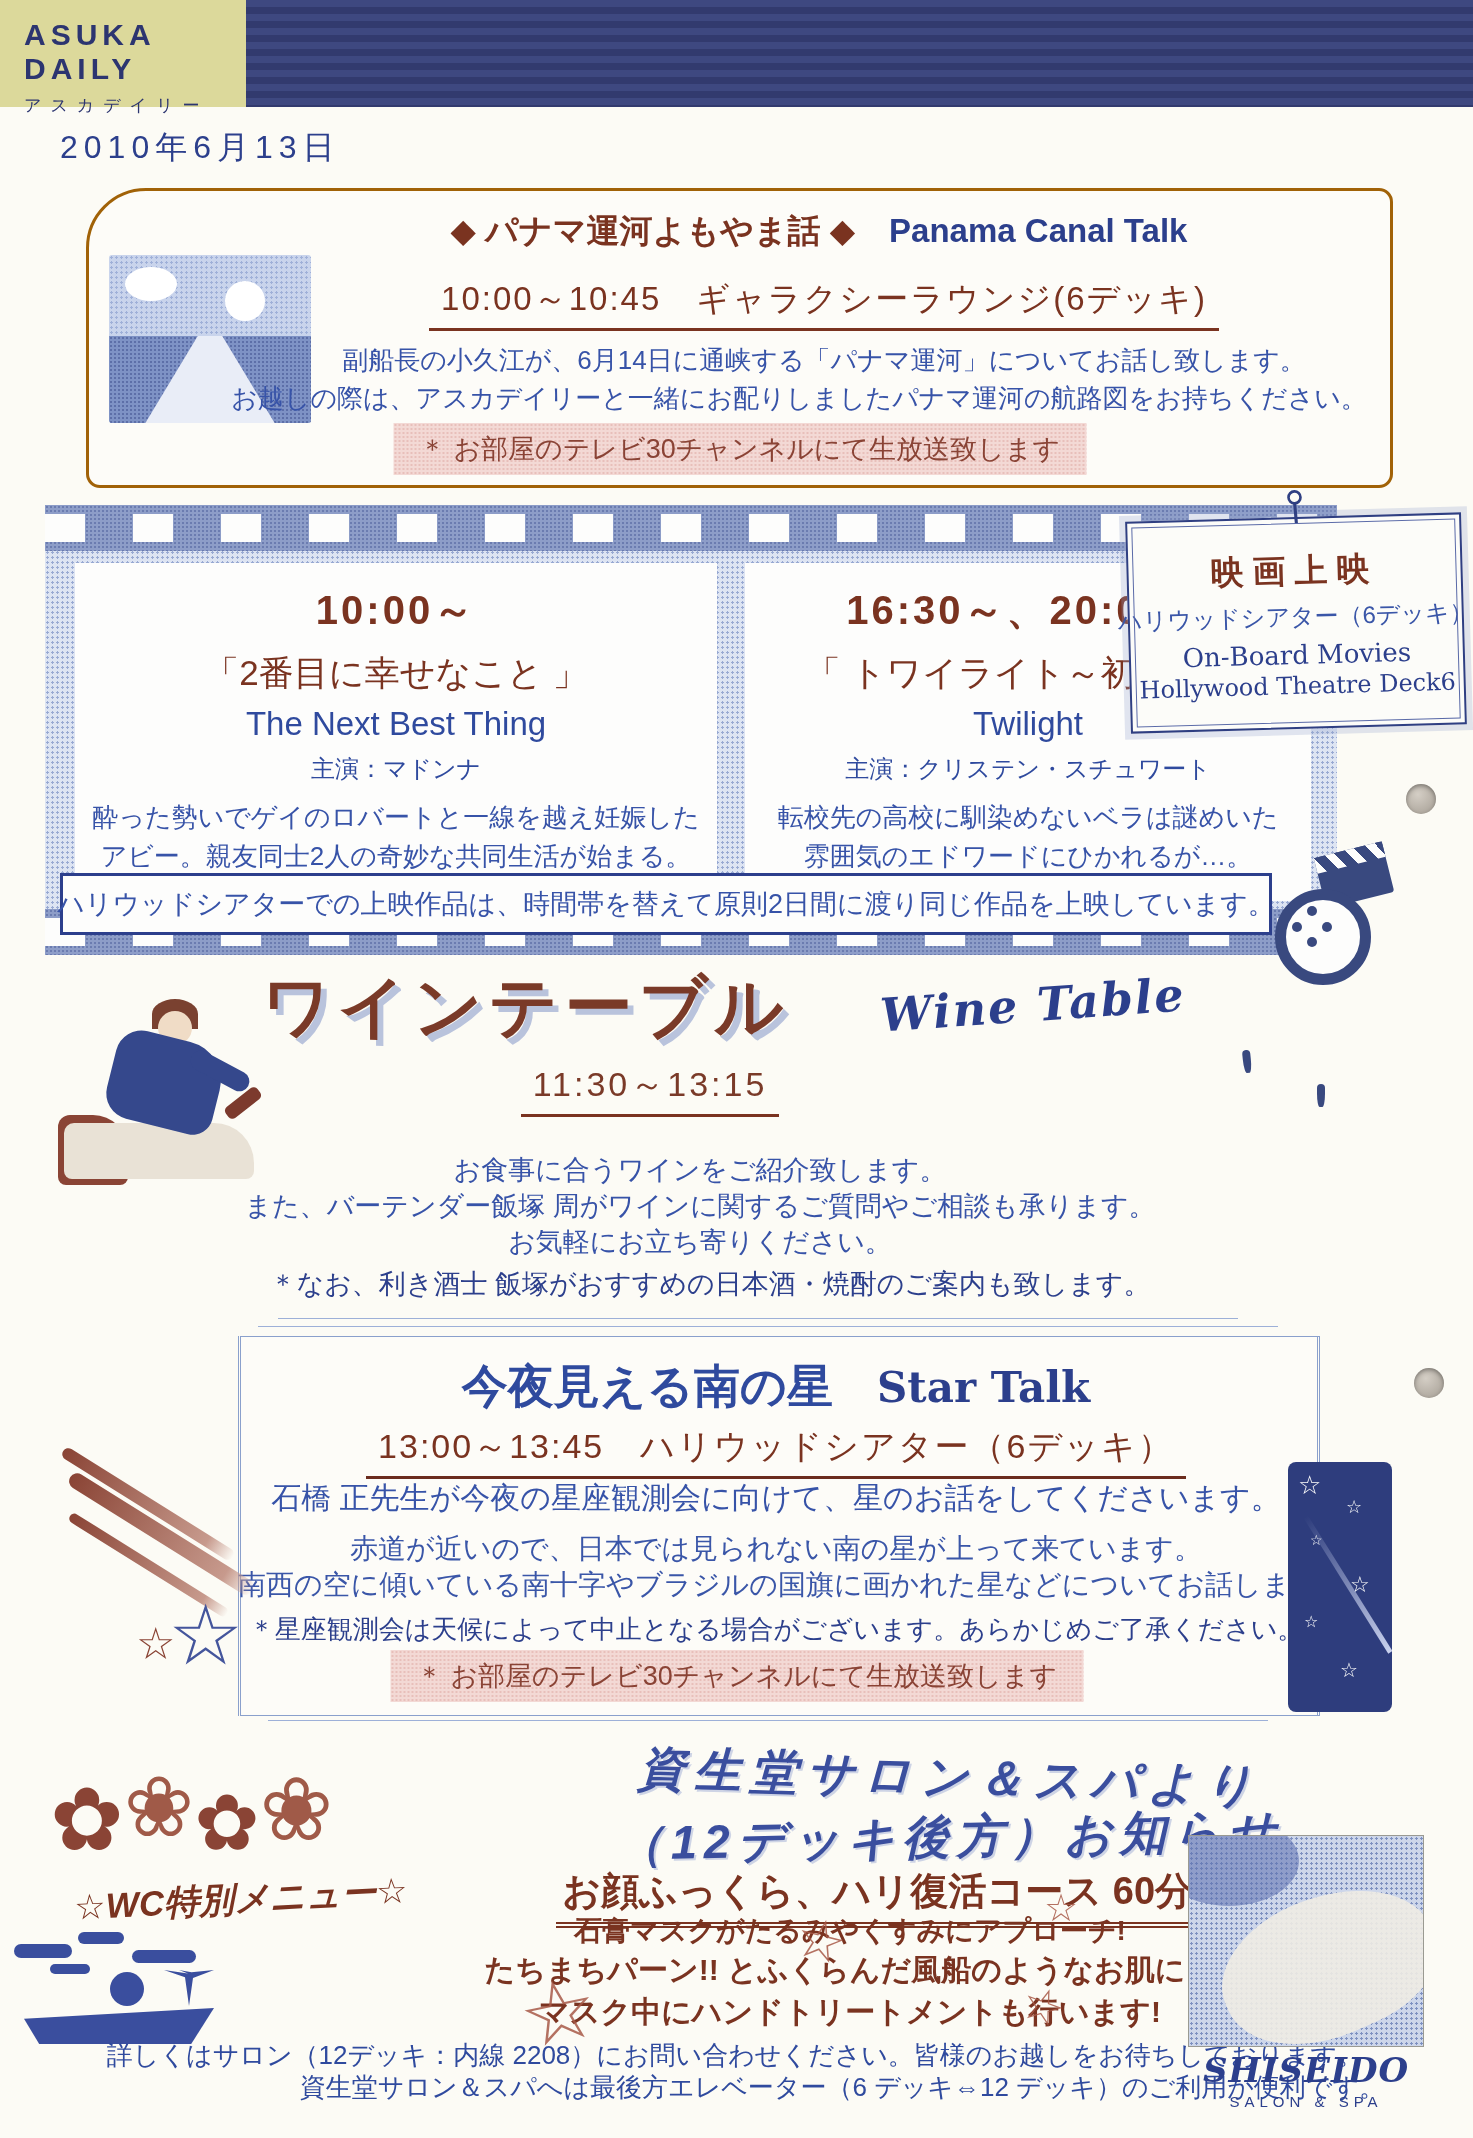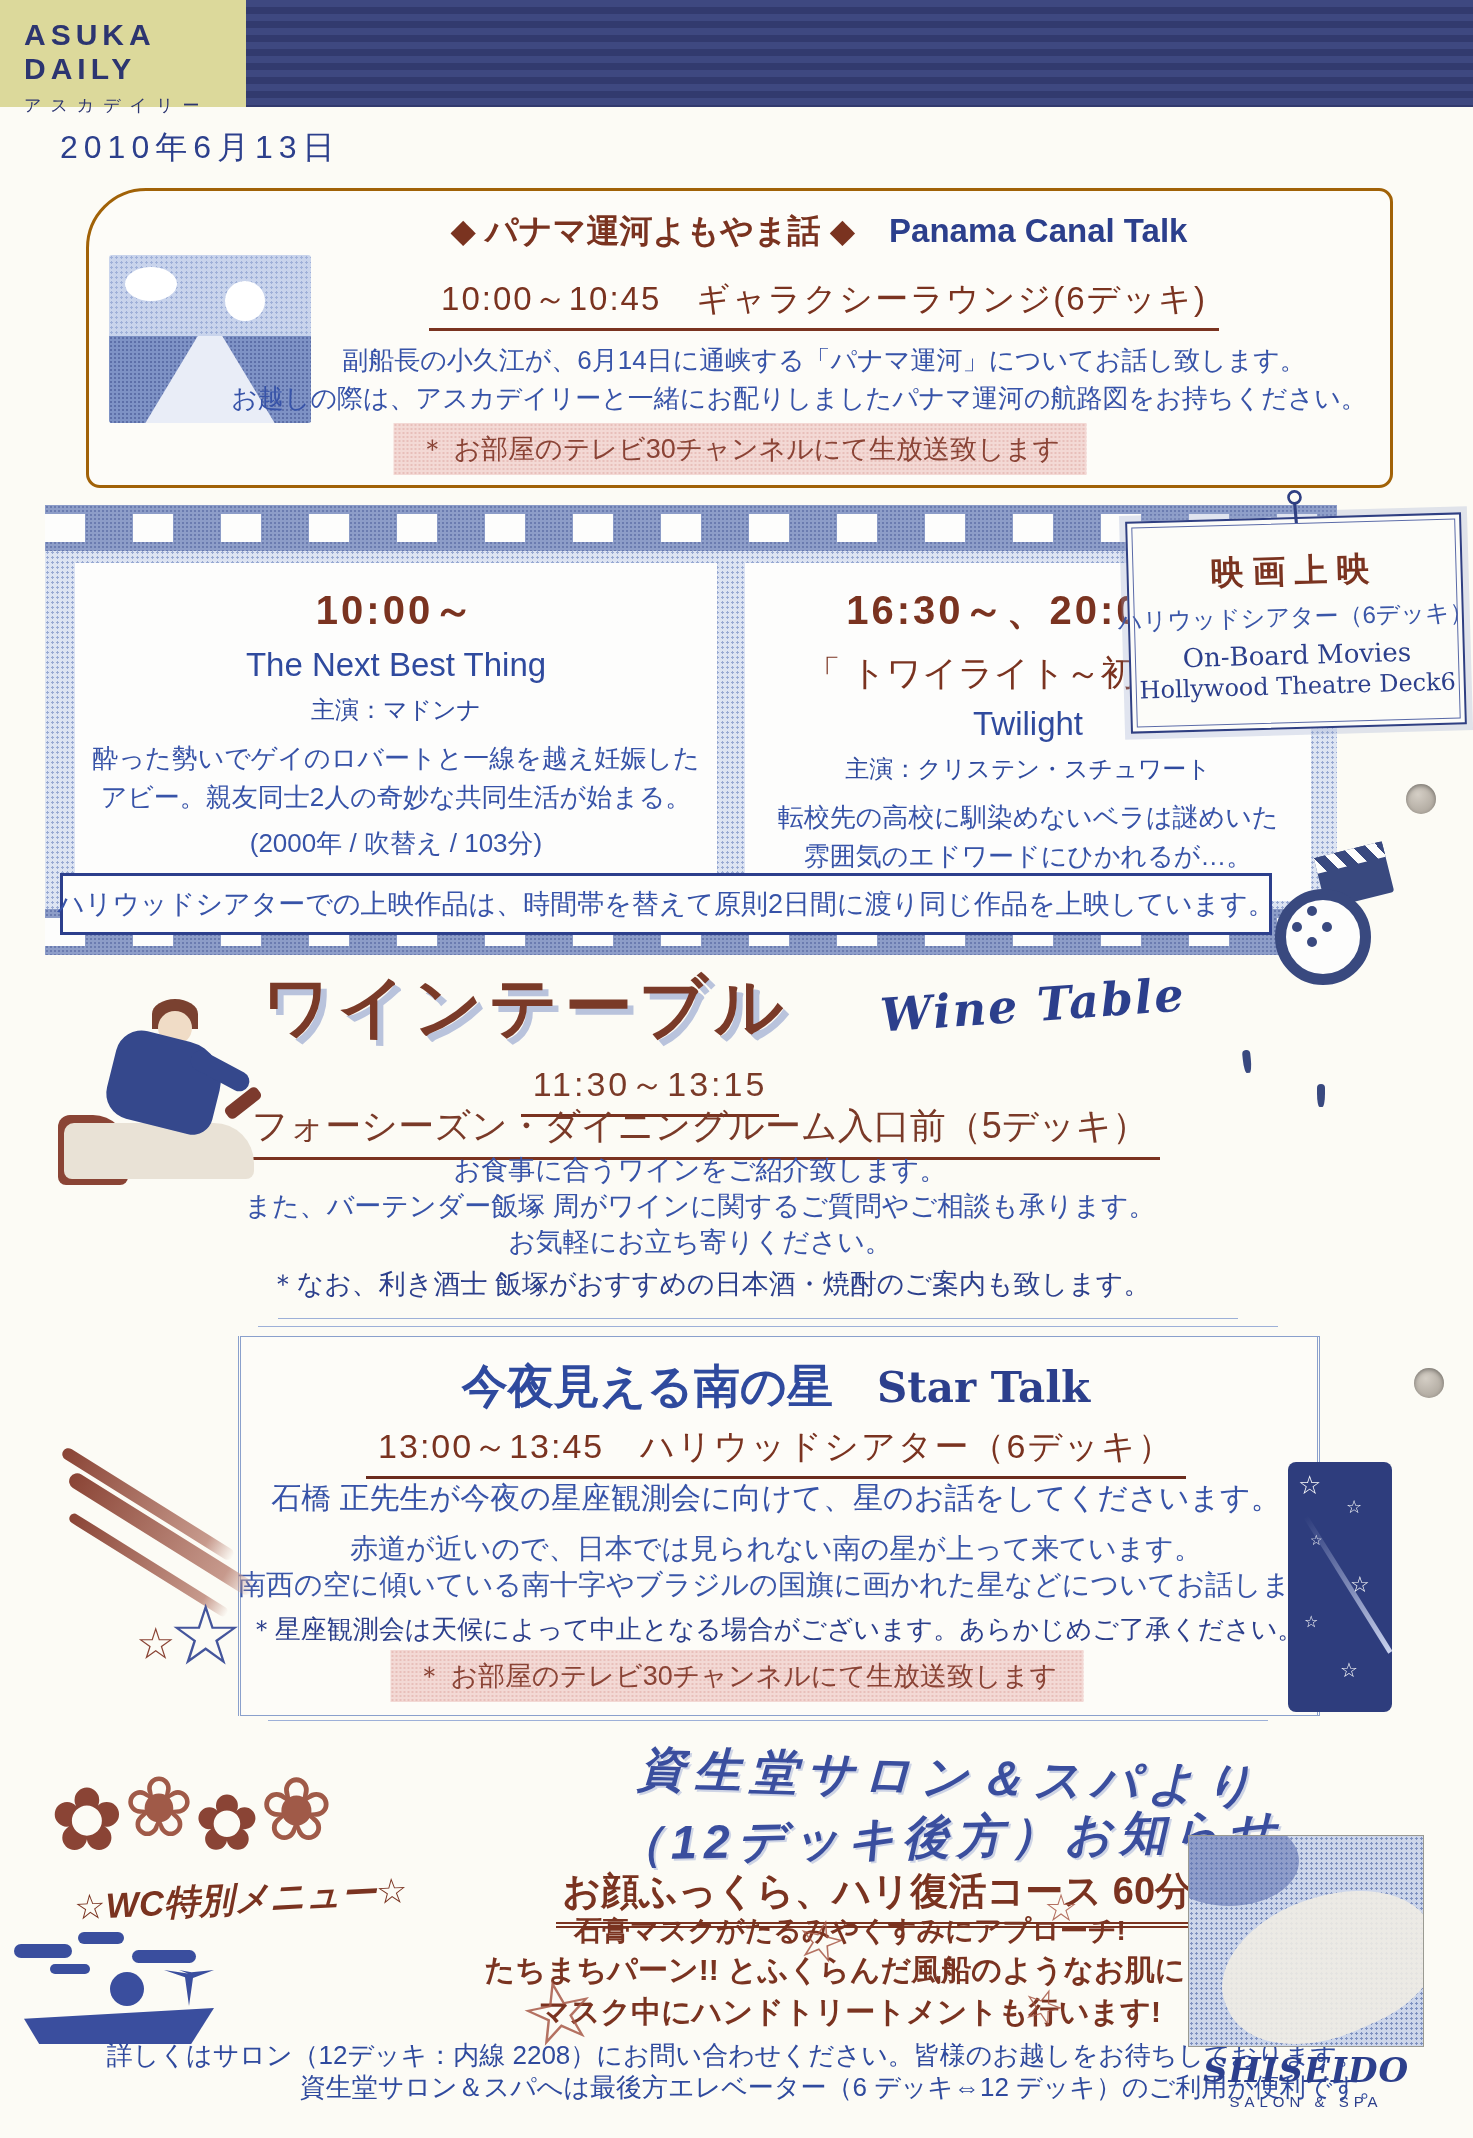--- a/index.html
+++ b/index.html
@@ -214,20 +214,21 @@
     <div class="abs panama-b2 ctr">お越しの際は、アスカデイリーと一緒にお配りしましたパナマ運河の航路図をお持ちください。</div>
     <div class="abs panama-note pink-note">＊ お部屋のテレビ30チャンネルにて生放送致します</div>
   </div>
 
   <div class="abs film">
     <div class="abs sprocket spk-top"></div>
     <div class="abs sprocket spk-bot"></div>
 
     <div class="abs panel panel-l">
       <div class="mv-time">10:00～</div>
+      <div class="mv-jp">「2番目に幸せなこと 」</div>
       <div class="mv-en">The Next Best Thing</div>
       <div class="mv-cast">主演：マドンナ</div>
       <div class="mv-d1">酔った勢いでゲイのロバートと一線を越え妊娠した</div>
       <div class="mv-d2">アビー。親友同士2人の奇妙な共同生活が始まる。</div>
       <div class="mv-meta">(2000年 / 吹替え / 103分)</div>
     </div>
 
     <div class="abs panel panel-r">
       <div class="mv-time">16:30～、20:00～</div>
       <div class="mv-jp">「 トワイライト～初恋～ 」</div>
@@ -260,21 +261,20 @@
     </span>
     <div class="tag-title">映画上映</div>
     <div class="tag-venue">ハリウッドシアター（6デッキ）</div>
     <div class="tag-en1">On-Board Movies</div>
     <div class="tag-en2">Hollywood Theatre Deck6</div>
   </div>
 
   <div class="abs wine-jp">ワインテーブル</div>
   <div class="abs wine-en">Wine Table</div>
   <div class="abs wine-time ctr"><span class="uline">11:30～13:15</span></div>
-  <div class="abs wine-place ctr"><span class="uline">フォーシーズン・ダイニングルーム入口前（5デッキ）</span></div>
   <div class="abs wine-b ctr" style="top:1152px;">お食事に合うワインをご紹介致します。</div>
   <div class="abs wine-b ctr" style="top:1224px;">お気軽にお立ち寄りください。</div>
   <div class="abs wine-b ctr" style="top:1188px;">また、バーテンダー飯塚 周がワインに関するご質問やご相談も承ります。</div>
   <div class="abs wine-note ctr">＊なお、利き酒士 飯塚がおすすめの日本酒・焼酎のご案内も致します。</div>
 
   <div class="abs somm">
     <span class="cloth"></span>
       <span class="table"></span>
     <span class="hair"></span>
       <span class="face"></span>

